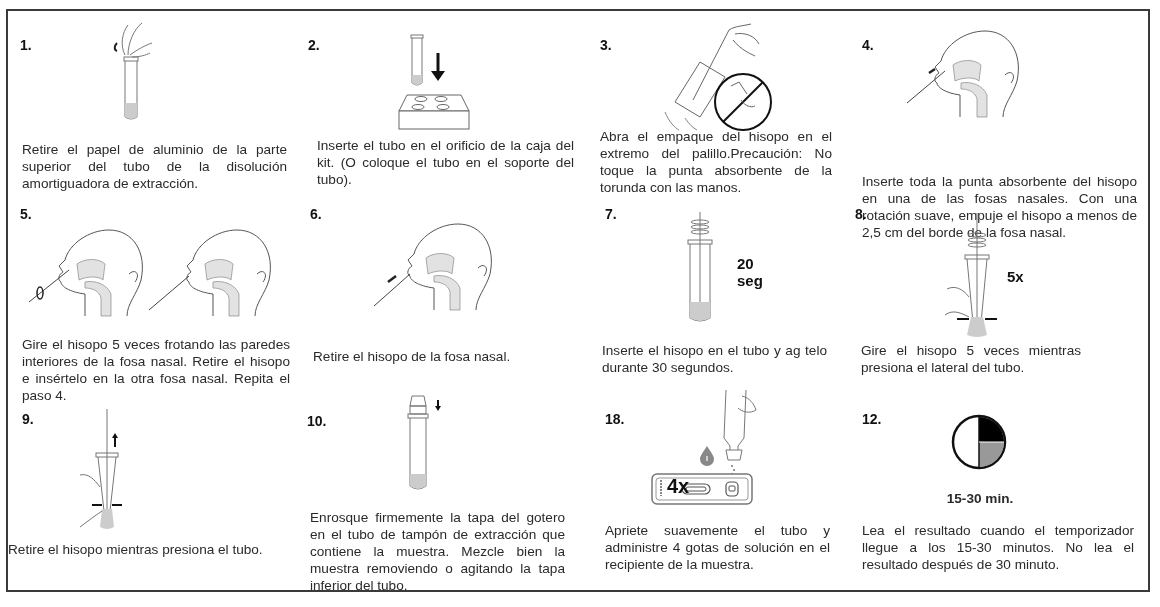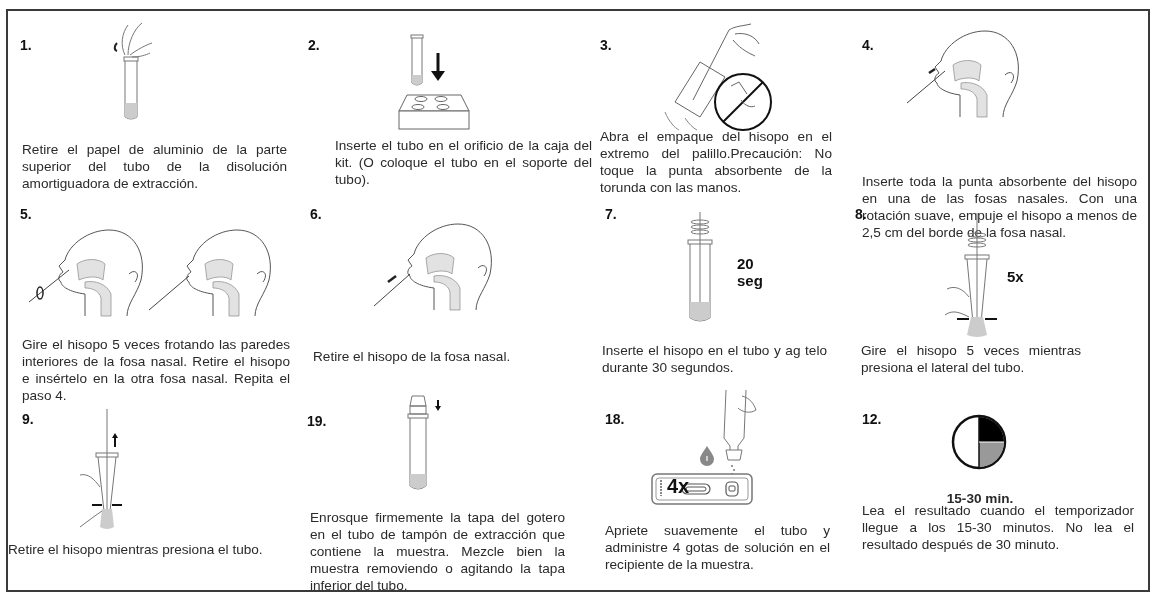--- a/index.html
+++ b/index.html
@@ -40,21 +40,21 @@
     <path d="M17 42 L27 42 L27 50 Q22 54 17 50 Z" fill="#ccc"></path>
     <line x1="43" y1="20" x2="43" y2="40" stroke="#111" stroke-width="3"></line>
     <polygon points="36,38 50,38 43,48" fill="#111"></polygon>
     <path d="M4 78 L12 62 L66 62 L74 78 Z" fill="#fff" stroke="#666"></path>
     <rect x="4" y="78" width="70" height="18" fill="#fff" stroke="#666"></rect>
     <ellipse cx="26" cy="66" rx="6" ry="2.5" fill="none" stroke="#666"></ellipse>
     <ellipse cx="46" cy="66" rx="6" ry="2.5" fill="none" stroke="#666"></ellipse>
     <ellipse cx="23" cy="74" rx="6" ry="2.5" fill="none" stroke="#666"></ellipse>
     <ellipse cx="48" cy="74" rx="6" ry="2.5" fill="none" stroke="#666"></ellipse>
   </svg>
-  <div class="txt" style="left:317px;top:137px;width:257px;margin-left:18px;">Inserte el tubo en el orificio de la caja del kit. (O coloque el tubo en el soporte del tubo).</div>
+  <div class="txt" style="left:317px;top:137px;width:257px;">Inserte el tubo en el orificio de la caja del kit. (O coloque el tubo en el soporte del tubo).</div>
 </div>
 
 <div class="step">
   <div class="num" style="left:600px;top:37px;">3.</div>
   <svg style="left:655px;top:22px;" width="130" height="110" viewBox="0 0 130 110">
     <path d="M20 80 L45 40 L70 55 L45 95 Z" fill="#fff" stroke="#666"></path>
     <line x1="38" y1="78" x2="74" y2="8" stroke="#666"></line>
     <path d="M74 8 C80 4 88 4 96 2 M80 12 C90 10 100 14 104 22 M78 18 C86 28 96 32 100 34" stroke="#666" fill="none"></path>
     <path d="M10 90 C14 100 20 106 24 108 M30 96 C34 102 38 106 42 108" stroke="#888" fill="none"></path>
     <circle cx="88" cy="80" r="28" fill="#fff" stroke="#111" stroke-width="2"></circle>
@@ -155,21 +155,21 @@
     <path d="M20 50 L26 104 M38 50 L32 104" fill="none" stroke="#777"></path>
     <path d="M24 102 L34 102 L36 120 Q29 124 22 120 Z" fill="#ccc"></path>
     <path d="M2 68 C10 66 16 72 22 80 M2 120 C10 114 18 108 24 104" fill="none" stroke="#777"></path>
     <line x1="14" y1="98" x2="24" y2="98" stroke="#111" stroke-width="2"></line>
     <line x1="44" y1="98" x2="34" y2="98" stroke="#111" stroke-width="2"></line>
   </svg>
   <div class="txt" style="left:8px;top:541px;width:260px;">Retire el hisopo mientras presiona el tubo.</div>
 </div>
 
 <div class="step">
-  <div class="num" style="left:307px;top:413px;">19.</div>
+  <div class="num" style="left:307px;top:413px;">10.</div>
   <svg style="left:402px;top:392px;" width="40" height="105" viewBox="0 0 40 105">
     <path d="M10 4 L22 4 L24 14 L8 14 Z" fill="#fff" stroke="#777"></path>
     <rect x="8" y="14" width="16" height="8" fill="none" stroke="#777"></rect>
     <rect x="6" y="22" width="20" height="4" fill="none" stroke="#777"></rect>
     <path d="M8 26 L8 94 Q16 100 24 94 L24 26" fill="none" stroke="#777"></path>
     <path d="M8 82 L24 82 L24 94 Q16 100 8 94 Z" fill="#ccc"></path>
     <line x1="36" y1="8" x2="36" y2="15" stroke="#111" stroke-width="2"></line>
     <polygon points="33,14 39,14 36,19" fill="#111"></polygon>
   </svg>
   <div class="txt" style="left:310px;top:509px;width:255px;">Enrosque firmemente la tapa del gotero en el tubo de tampón de extracción que contiene la muestra. Mezcle bien la muestra removiendo o agitando la tapa inferior del tubo.</div>
@@ -203,14 +203,14 @@
 <div class="step">
   <div class="num" style="left:862px;top:411px;">12.</div>
   <svg style="left:951px;top:414px;" width="56" height="56" viewBox="0 0 56 56">
     <circle cx="28" cy="28" r="26" fill="#fff" stroke="#111" stroke-width="2.5"></circle>
     <path d="M28 28 L28 3 A25 25 0 0 1 53 28 Z" fill="#000"></path>
     <path d="M28 28 L53 28 A25 25 0 0 1 28 53 Z" fill="#999"></path>
     <line x1="28" y1="3" x2="28" y2="53" stroke="#111" stroke-width="1.5"></line>
     <line x1="28" y1="28" x2="53" y2="28" stroke="#fff" stroke-width="1"></line>
   </svg>
   <div class="txt center" style="left:920px;top:490px;width:120px;">15-30 min.</div>
-  <div class="txt" style="left:862px;top:502px;width:272px;">Lea el resultado cuando el temporizador llegue a  los 15-30 minutos. No lea el resultado después de 30 minuto.</div>
+  <div class="txt" style="left:862px;top:522px;width:272px;">Lea el resultado cuando el temporizador llegue a  los 15-30 minutos. No lea el resultado después de 30 minuto.</div>
 </div>
 
 </body></html>

